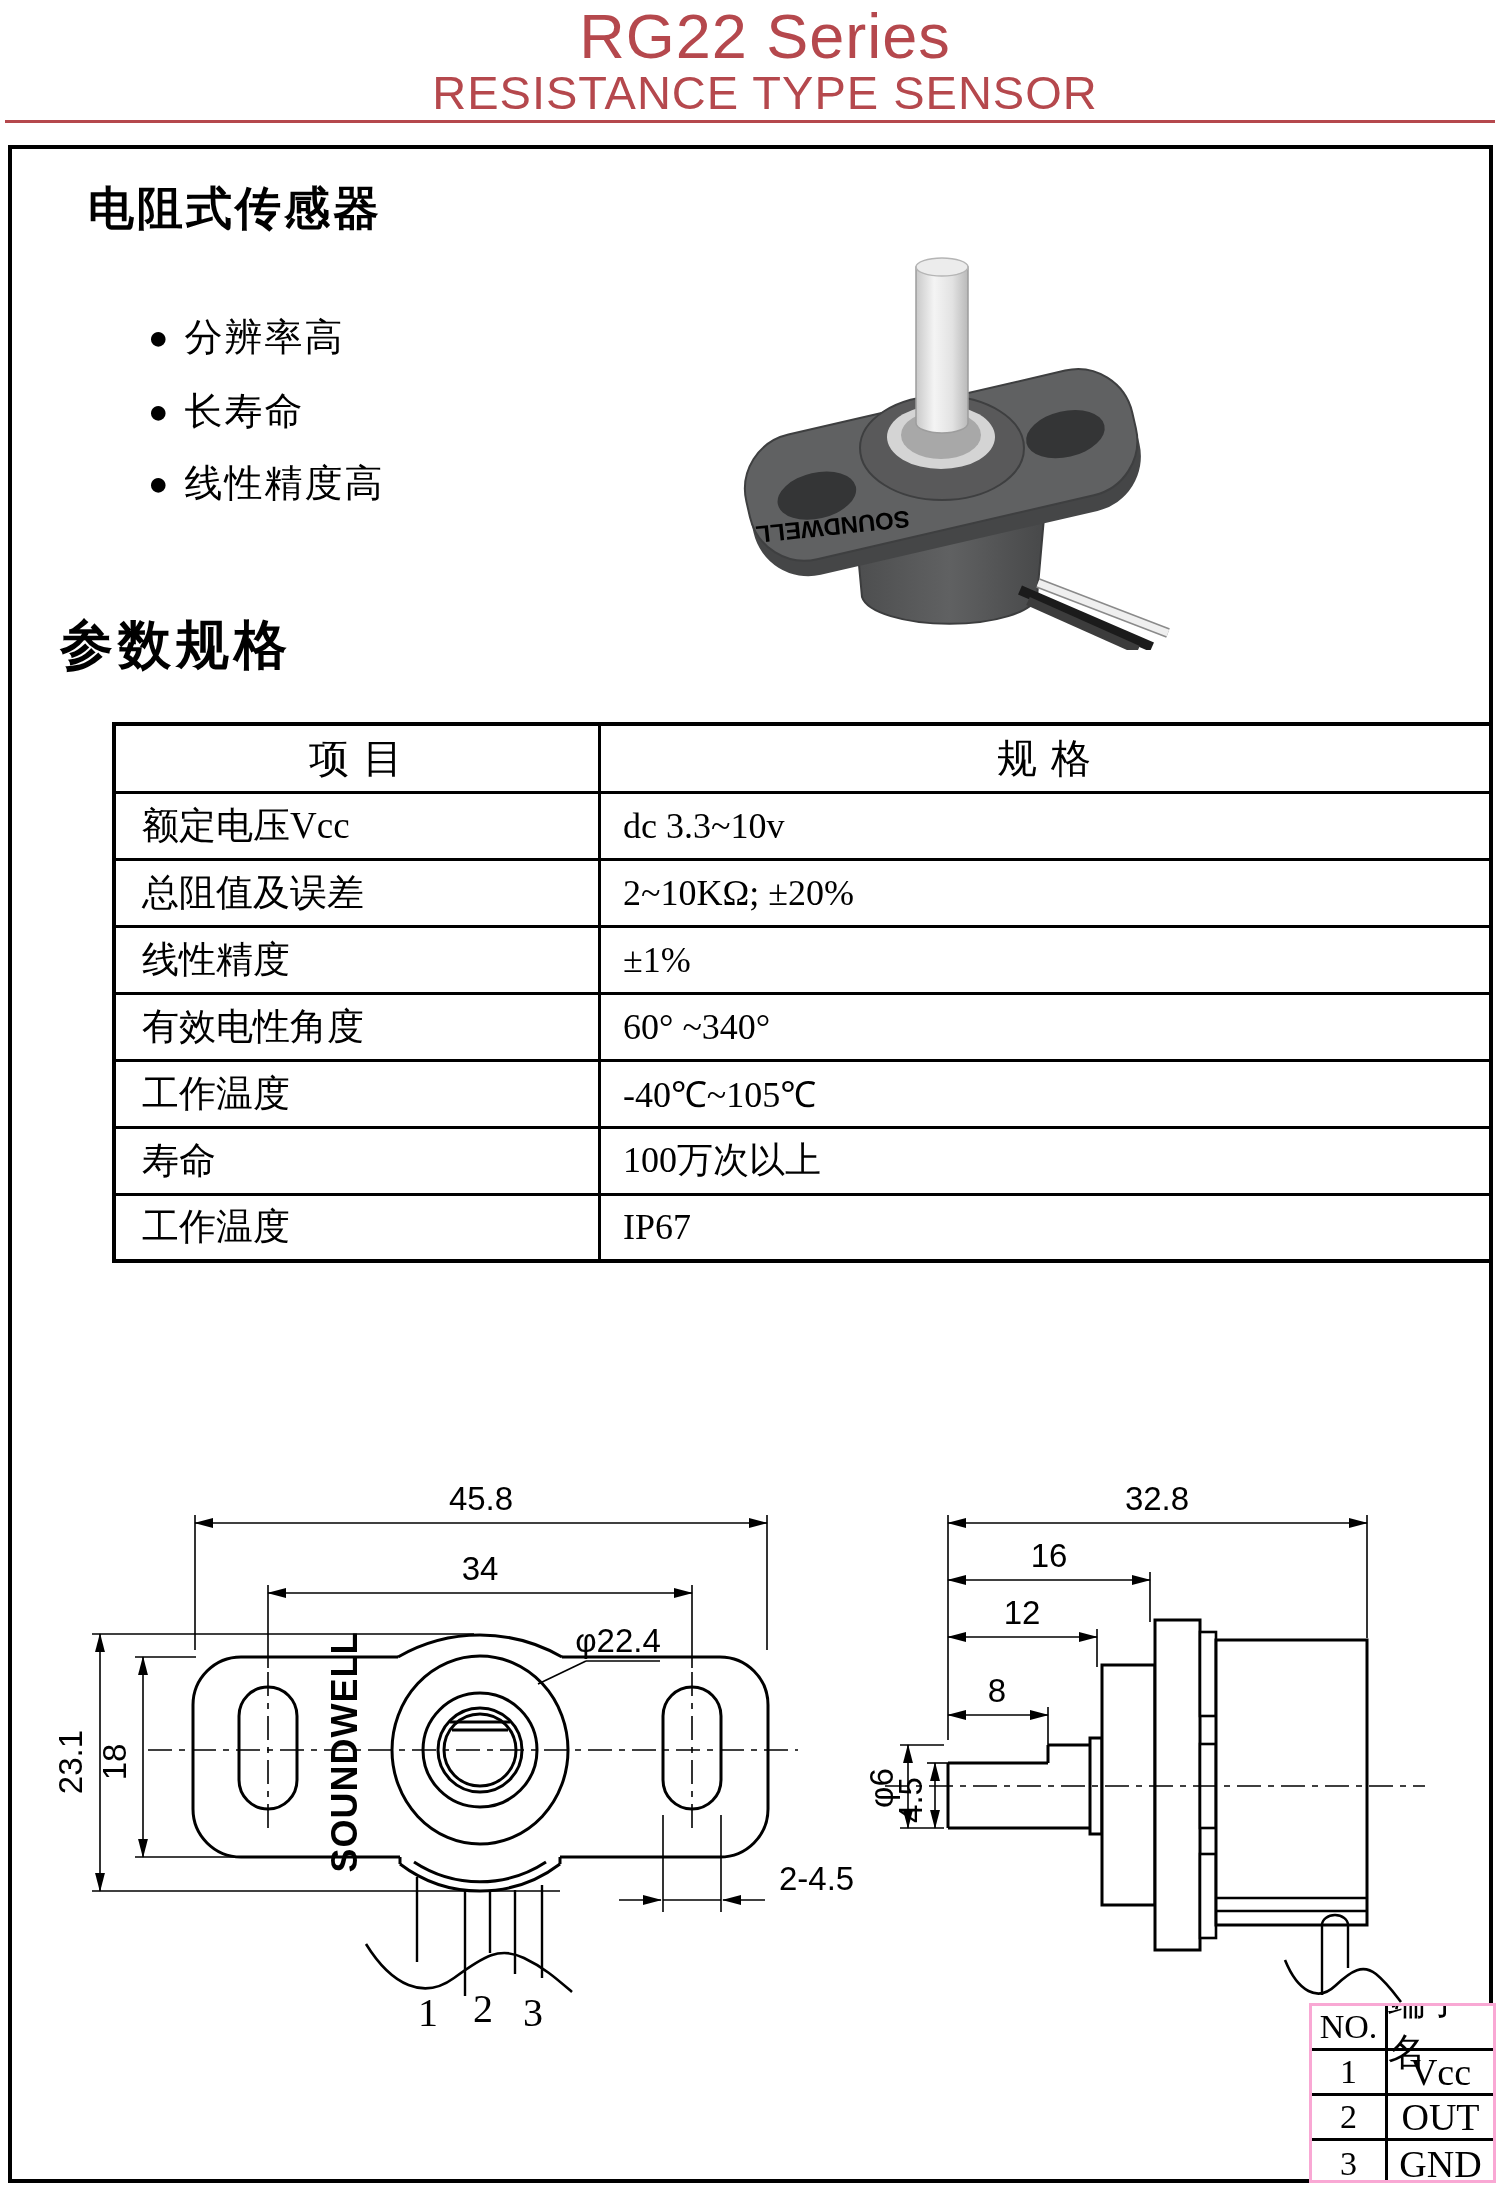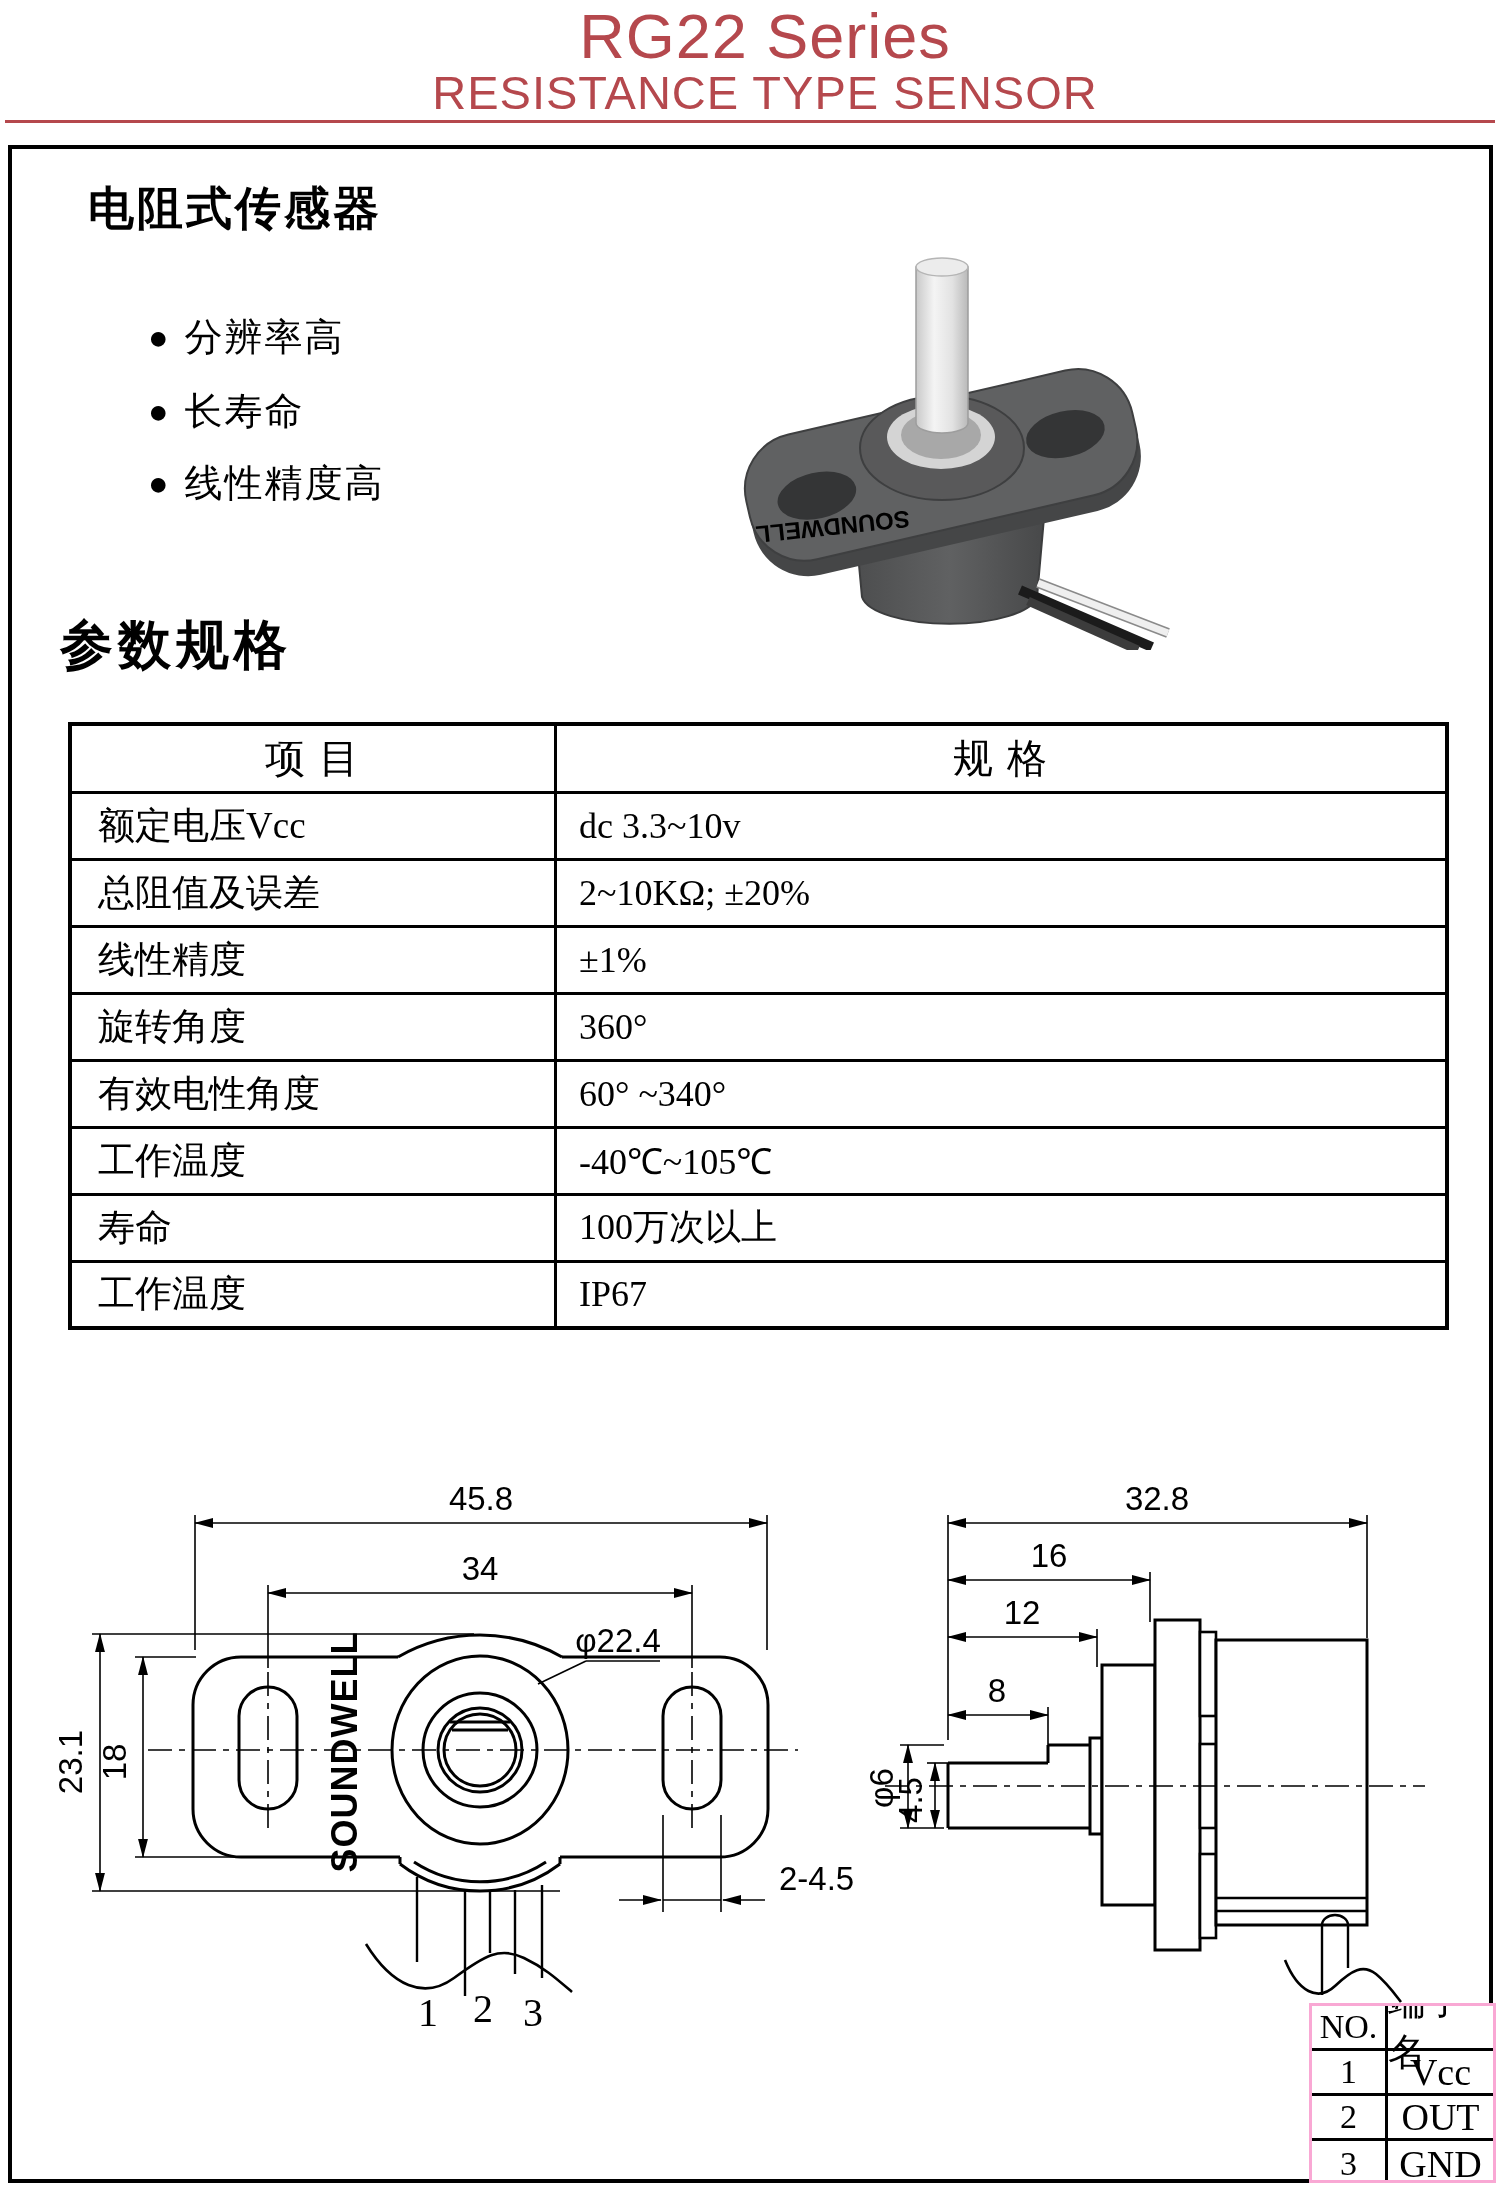--- a/index.html
+++ b/index.html
@@ -19,21 +19,21 @@
   .product-title{left:88px;top:178px;font-size:46px;font-weight:600;letter-spacing:3px;}
   .feature{left:148px;font-size:38px;letter-spacing:2px;display:flex;align-items:center;}
   .feature .dot{font-size:34px;margin-right:14px;}
   .f0{top:312px;} .f1{top:386px;} .f2{top:458px;}
   .specs-heading{left:60px;top:610px;font-size:53px;font-weight:600;letter-spacing:5px;}
   
   table.spec{left:68px;top:722px;width:1381px;border-collapse:collapse;table-layout:fixed;}
   table.spec td{border:3px solid #000;padding:0;vertical-align:middle;}
   table.spec tr{height:67px;}
   table.spec tr.hd{height:68px;}
-  table.spec{border:4px solid #000;}
+  table.spec{border:4px solid #000;margin-left:44px;}
   td.c1{width:482px;}
   .hdcell{text-align:center;font-size:40px;font-family:"Liberation Serif",serif;letter-spacing:2px;}
   .lbl{font-size:37px;font-family:"Liberation Serif",serif;padding-left:26px !important;}
   .val{font-size:36px;font-family:"Liberation Serif",serif;padding-left:22px !important;}
   
   svg text{font-family:"Liberation Sans",sans-serif;fill:#000;}
   .dimtxt{font-size:33px;}
   .numtxt{font-size:40px;font-family:"Liberation Serif",serif;}
   .brandtxt{font-size:36px;font-weight:bold;letter-spacing:1px;}
   
@@ -121,24 +121,20 @@
     <td class="c1 lbl">额定电压Vcc</td>
     <td class="val">dc 3.3~10v</td>
   </tr>
   <tr>
     <td class="c1 lbl">总阻值及误差</td>
     <td class="val">2~10KΩ; ±20%</td>
   </tr>
   <tr>
     <td class="c1 lbl">线性精度</td>
     <td class="val">±1%</td>
-  </tr>
-  <tr>
-    <td class="c1 lbl">旋转角度</td>
-    <td class="val">360°</td>
   </tr>
   <tr>
     <td class="c1 lbl">有效电性角度</td>
     <td class="val">60° ~340°</td>
   </tr>
   <tr>
     <td class="c1 lbl">工作温度</td>
     <td class="val">-40℃~105℃</td>
   </tr>
   <tr>

